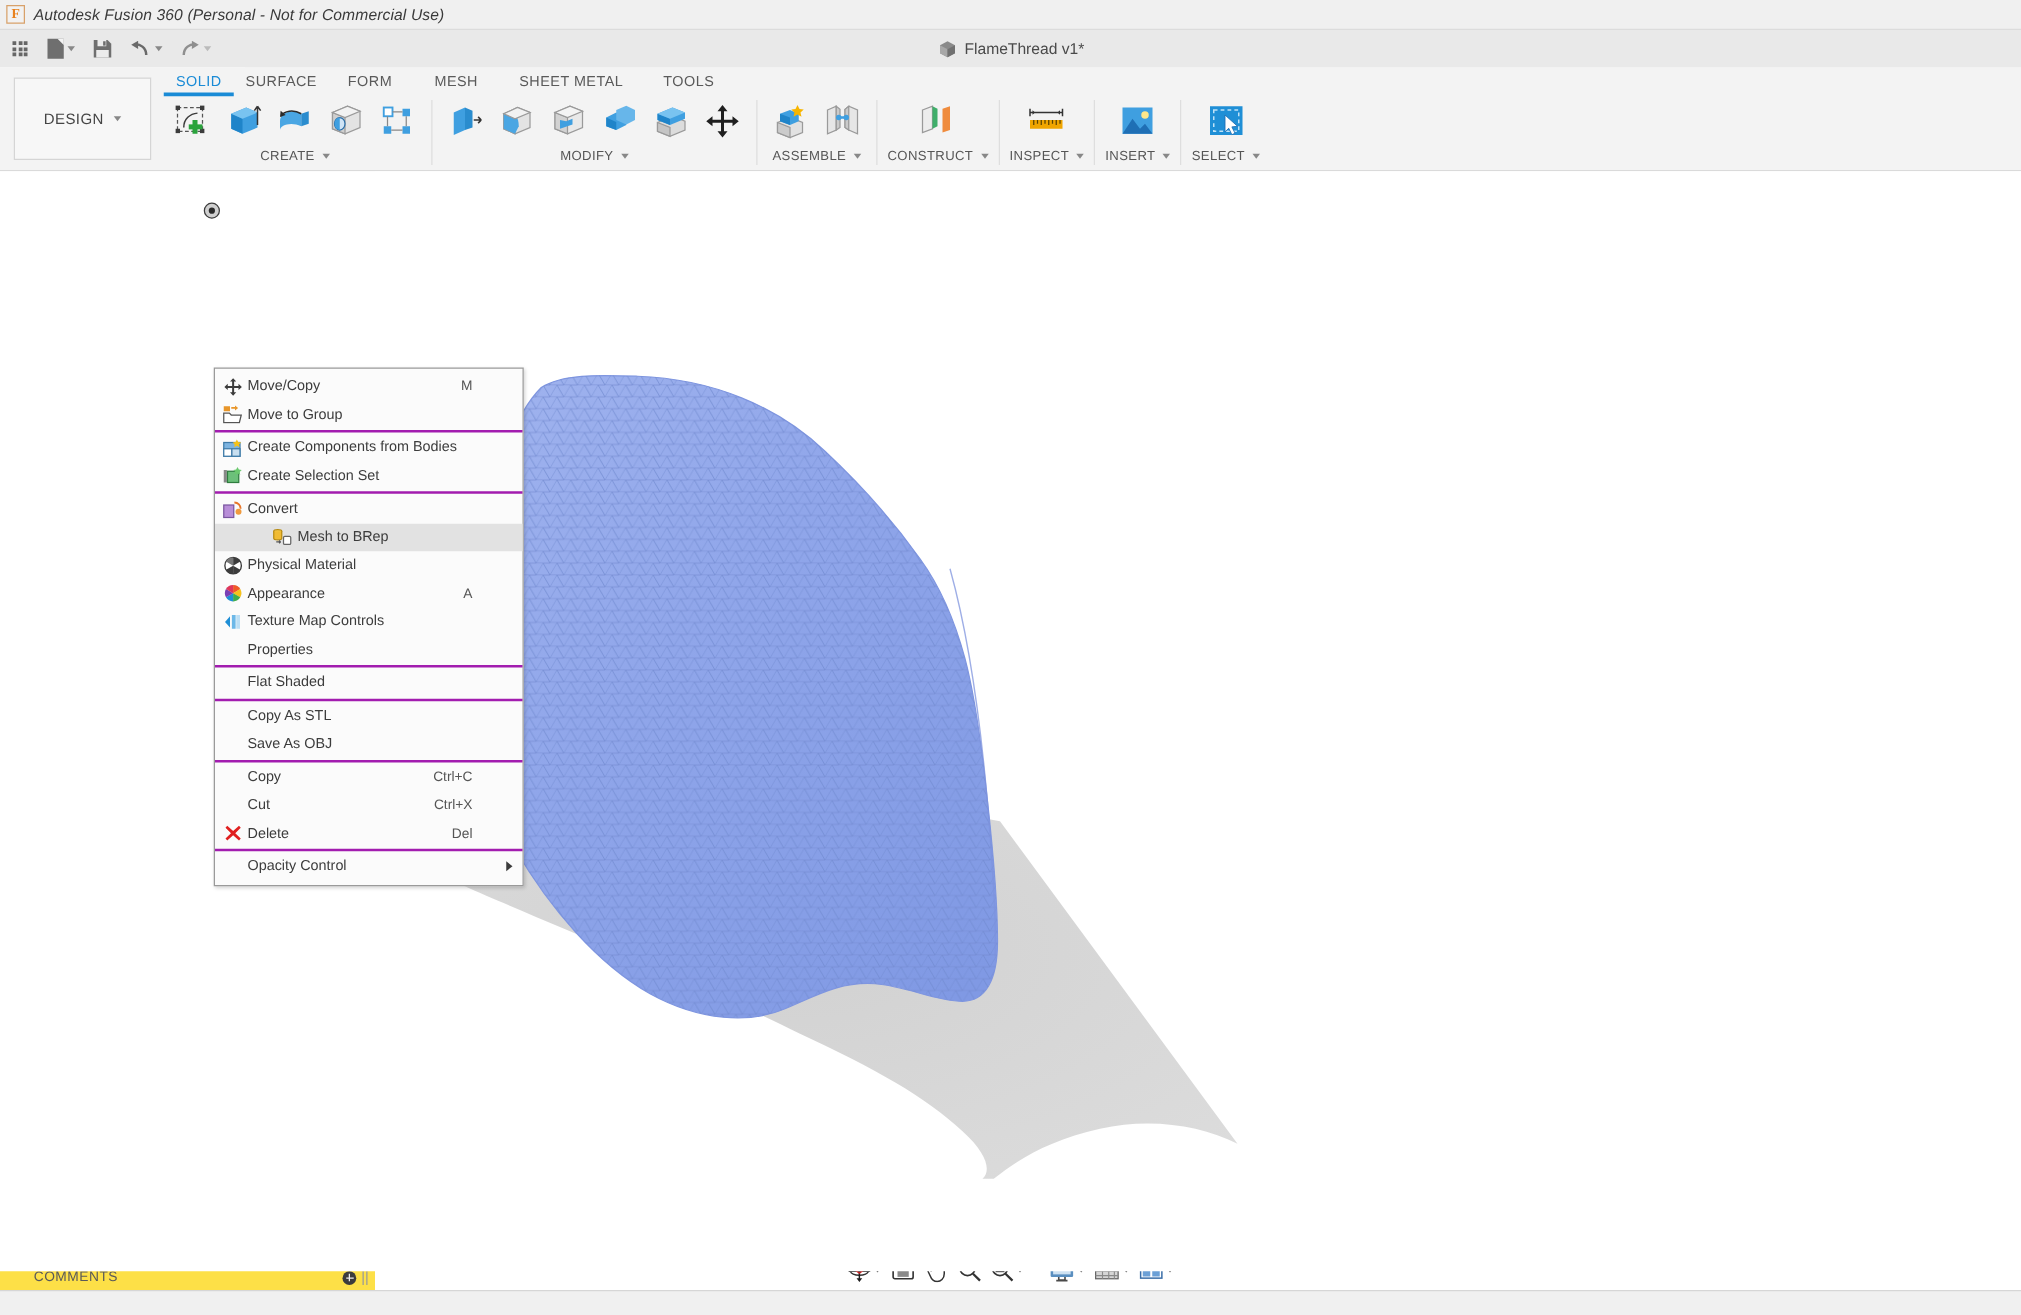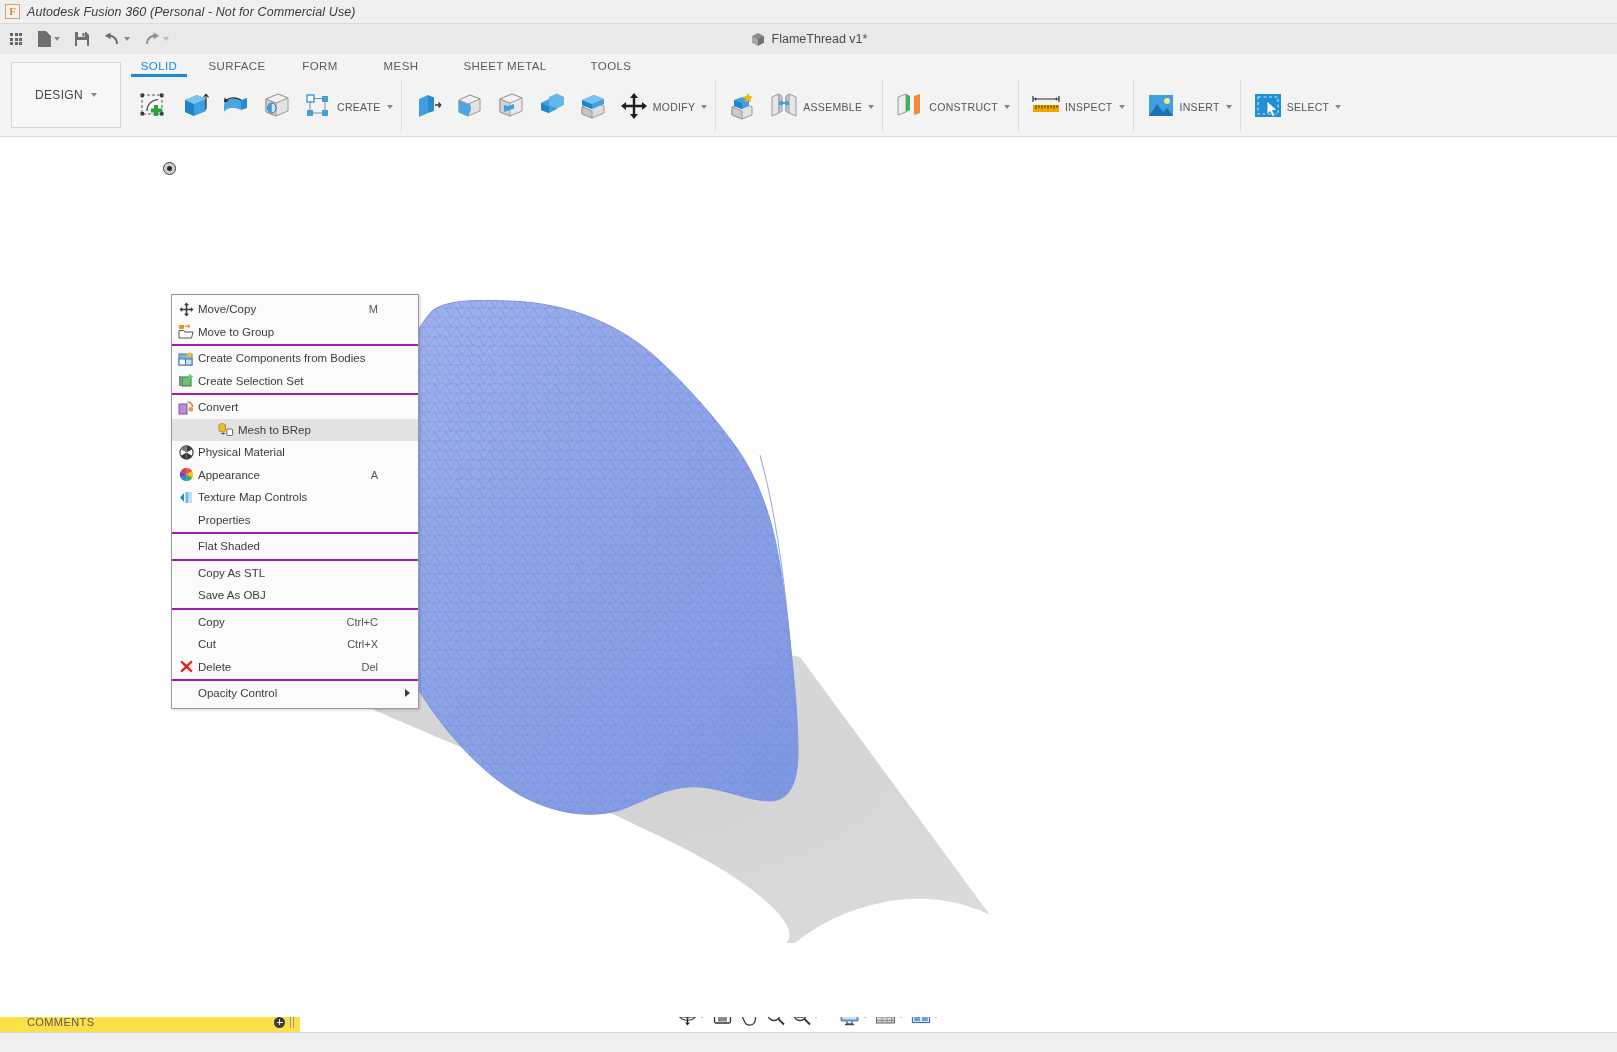--- a/index.html
+++ b/index.html
@@ -97,37 +97,37 @@
   .ws-selector {
     position: absolute; left: 11px; top: 8px;
     width: 110px; height: 66px;
     border: 1px solid #d5d5d5; background: #f7f7f7;
     display: flex; align-items: center; justify-content: center;
     gap: 5px;
   }
   .ws-label { font-size: 12px; color: #454545; letter-spacing: .3px;}
   .tabs {
     position: absolute; left: 131px; top: 3px;
-    display: flex; align-items: flex-start; gap: 12px;
+    display: flex; align-items: flex-start;
   }
   .tab {
     font-size: 11.5px; color: #5a5a5a; letter-spacing: .4px;
     padding: 3px 0 5px 0; text-align: center; position: relative;
   }
   .tab.active { color: #1a8bd6; }
   .tab .underline {
     position: absolute; left: 0; right: 0; bottom: 0; height: 3px;
     background: #1a8bd6;
   }
   .panels {
     position: absolute; left: 131px; top: 22px;
     display: flex; align-items: flex-start; height: 60px;
   }
   .panel {
-    display: flex; align-items: center;
+    display: flex; flex-direction: column; align-items: center;
     height: 60px; padding: 0 4px; position: relative;
   }
   .panel-icons { display: flex; align-items: center; gap: 3px; height: 42px; }
   .panel-label {
     font-size: 10.5px; color: #555; letter-spacing: .3px;
     display: flex; align-items: center; gap: 3px; margin-top: 1px;
   }
   .vdiv {
     width: 1px; height: 52px; background: #dedede; margin: 0 4px; align-self: center;
   }

